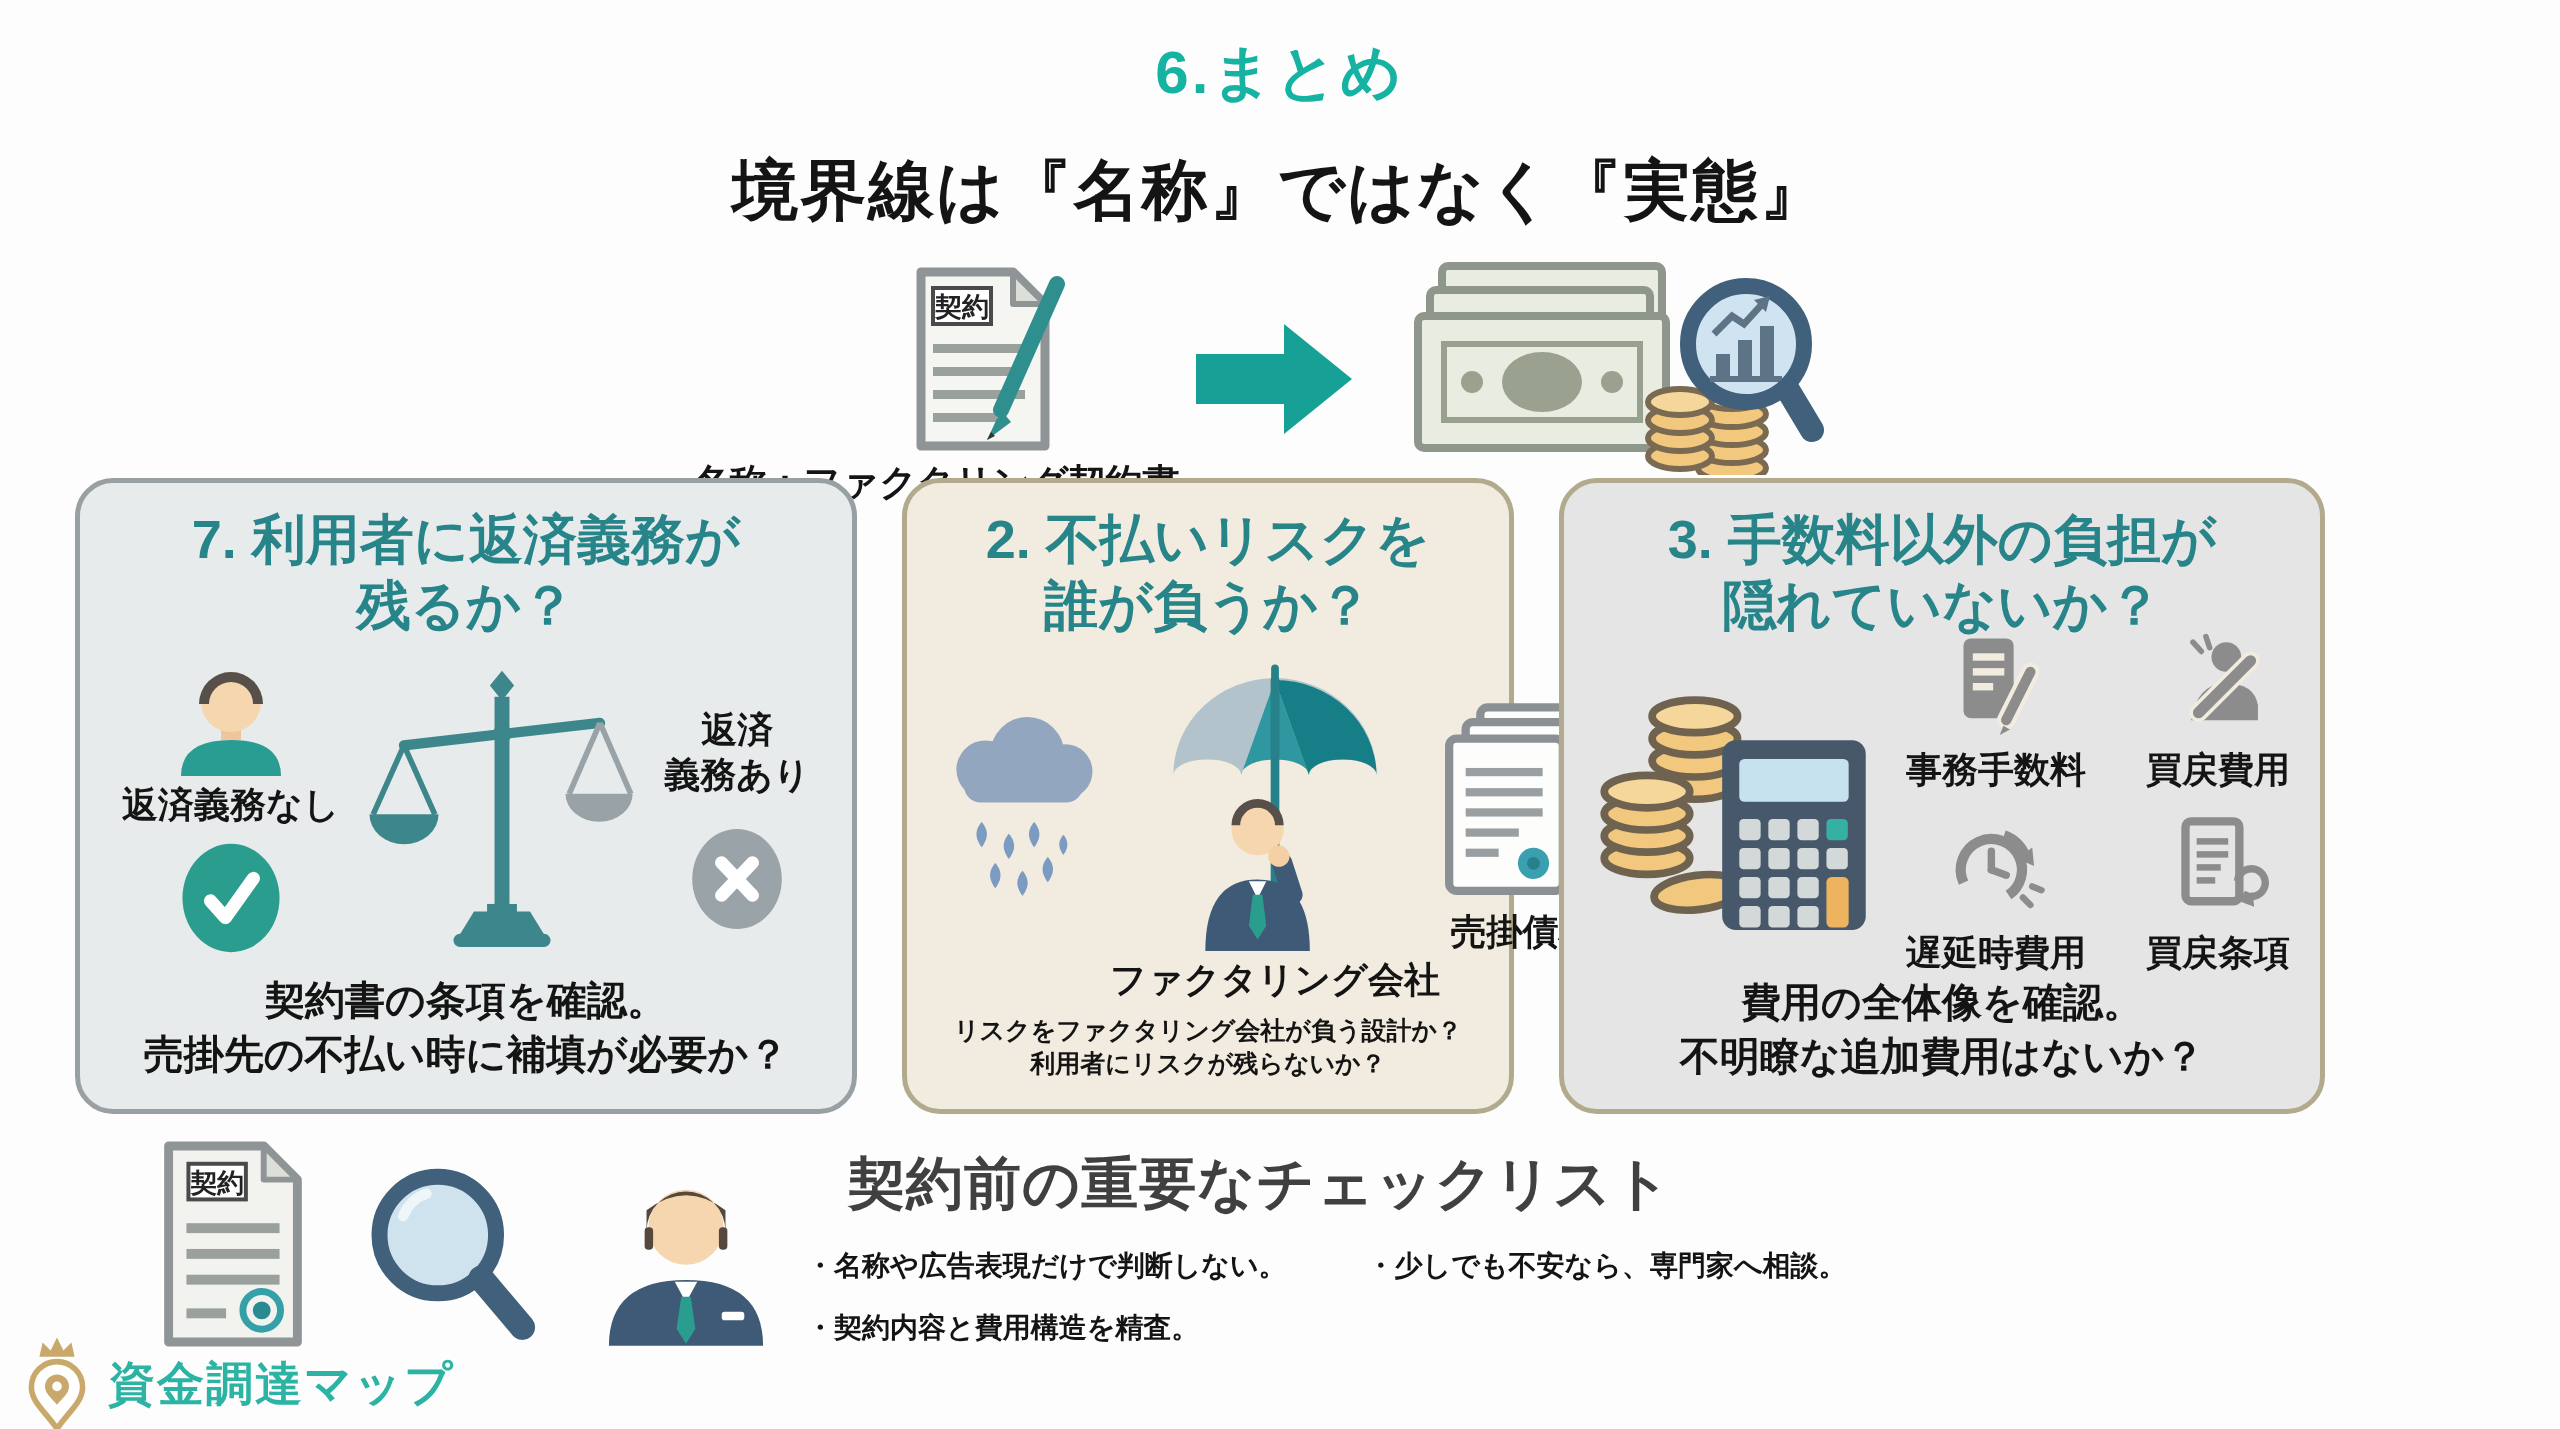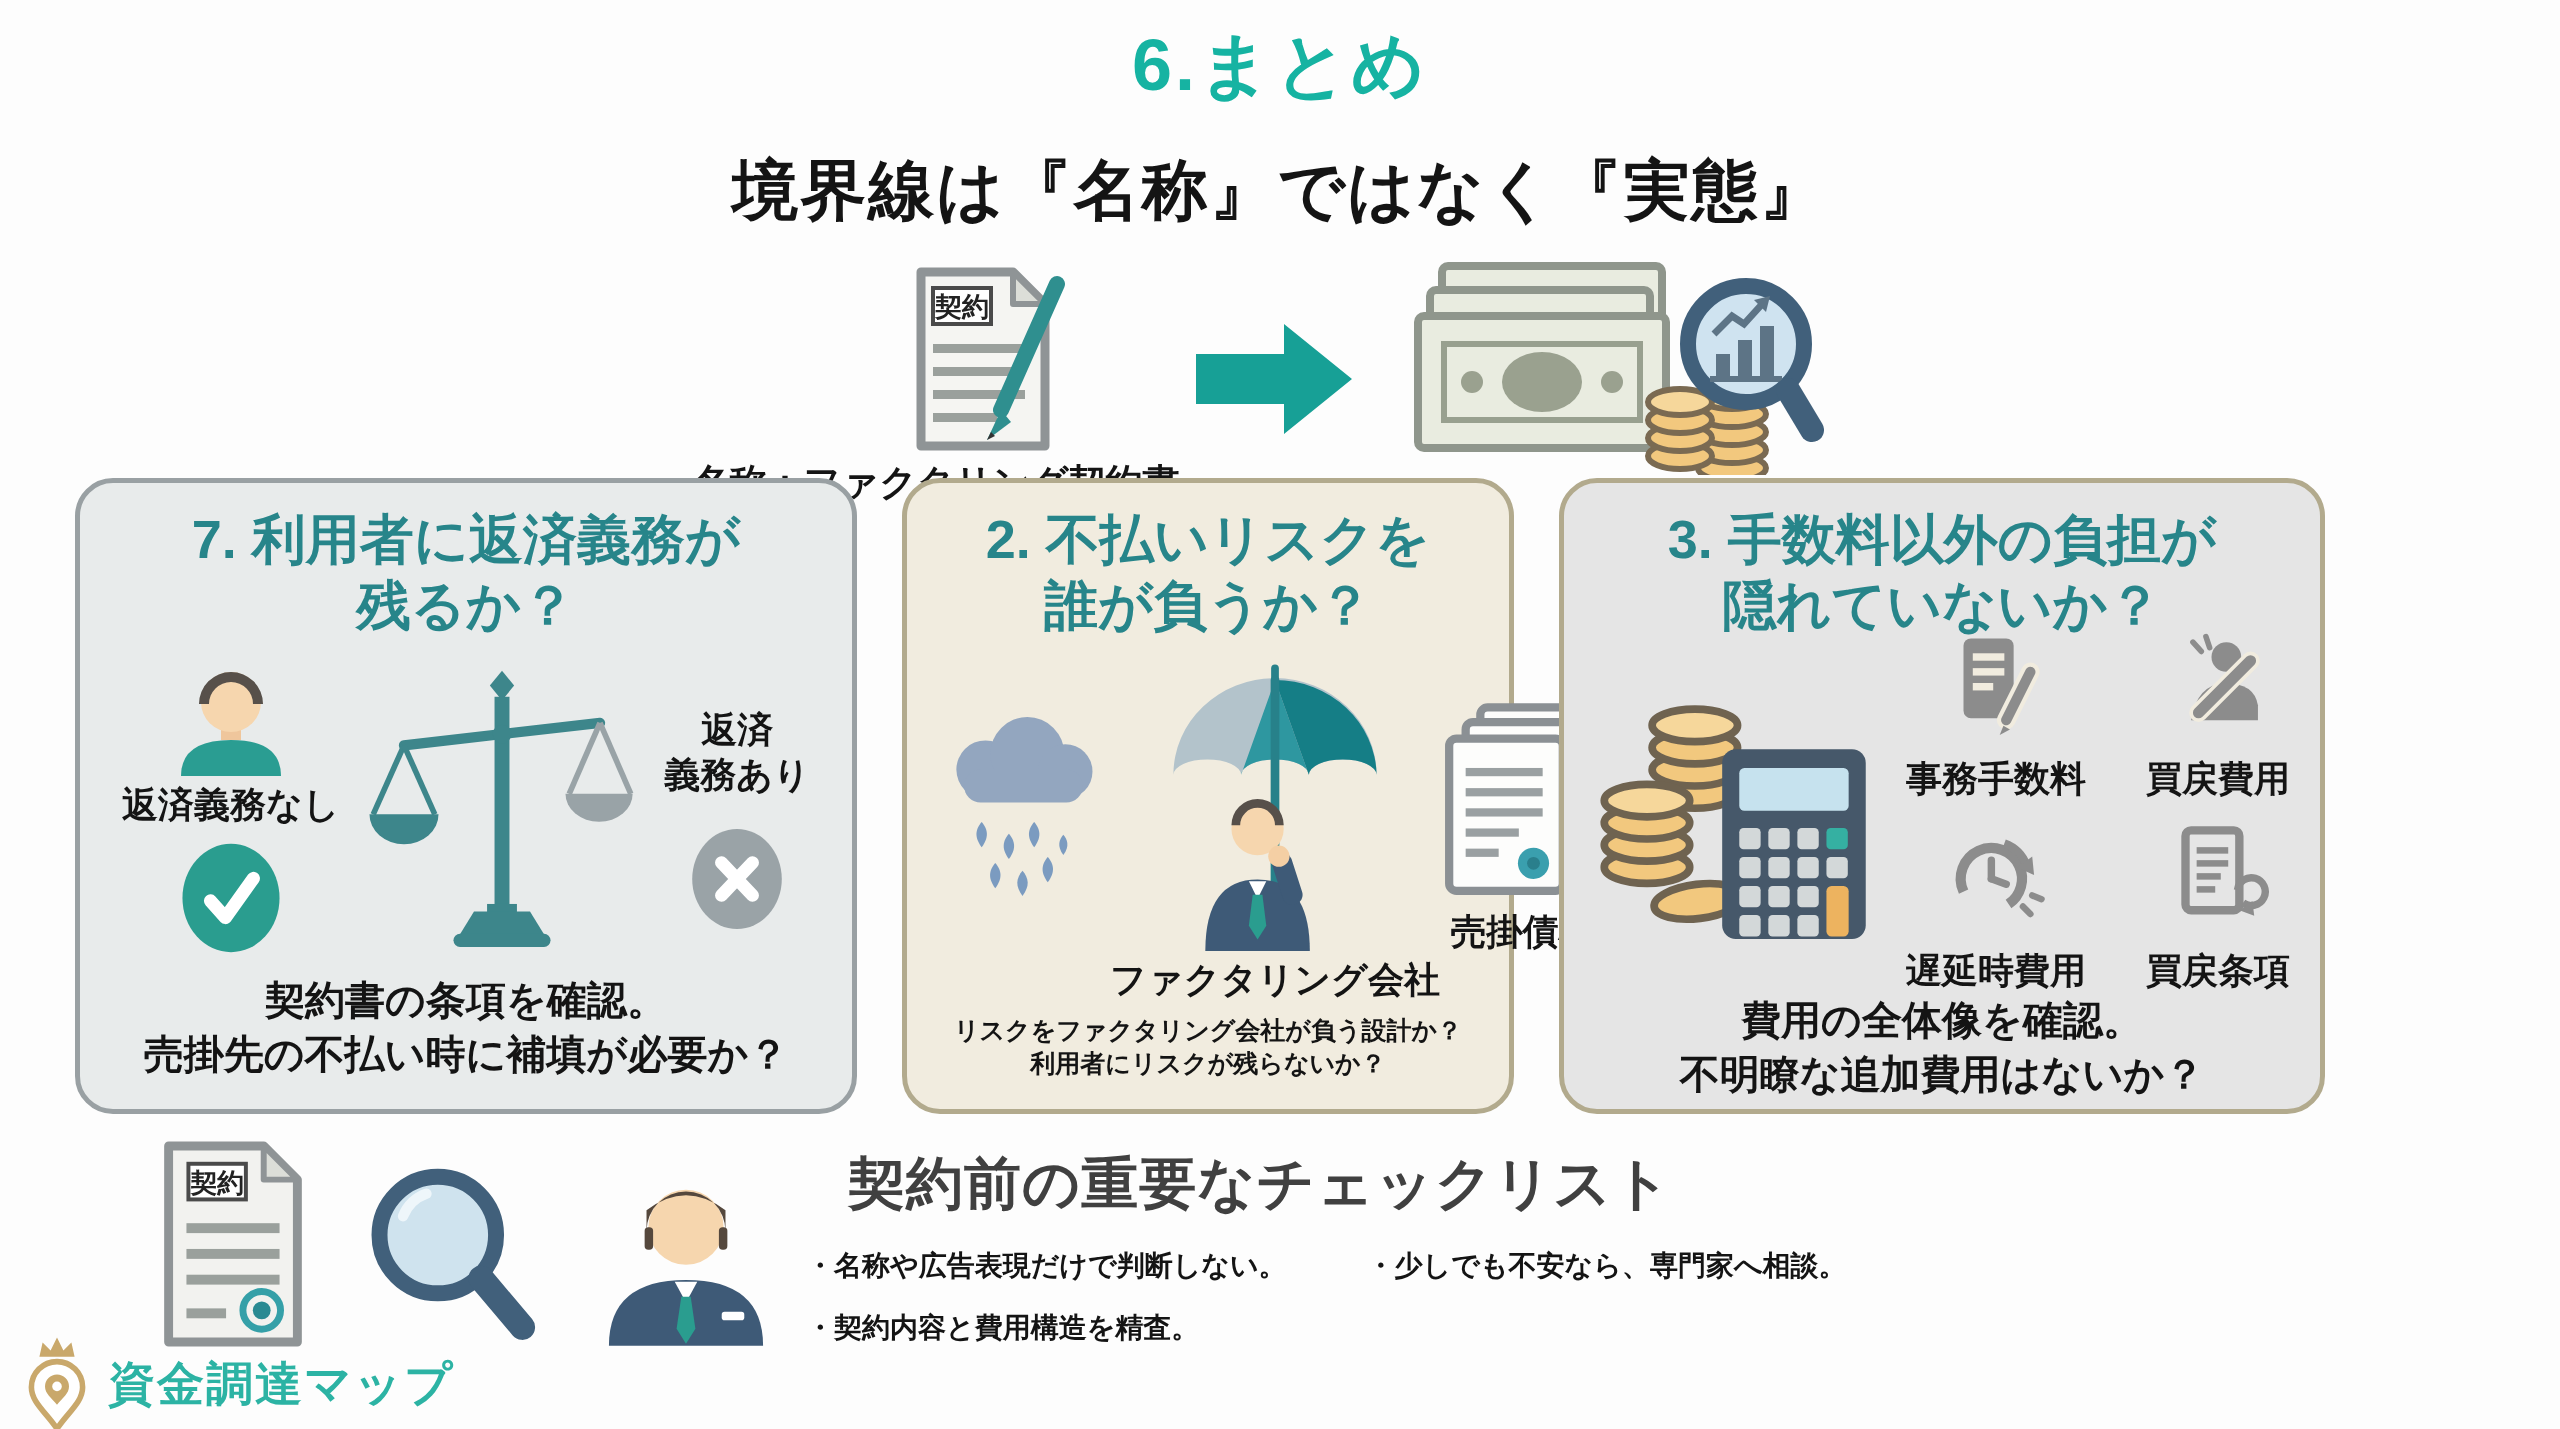--- a/index.html
+++ b/index.html
@@ -1,20 +1,20 @@
 <!DOCTYPE html>
 <html><head>
 <meta charset="utf-8">
 <style>
   html,body{margin:0;padding:0;background:#fdfdfd;}
   .page{position:relative;width:2560px;height:1429px;background:#fdfdfd;overflow:hidden;
         font-family:"Liberation Sans","DejaVu Sans",sans-serif;color:#151515;}
 
-  .main-title{position:absolute;top:18px;left:0;right:0;text-align:center;
-    font-size:72px;font-weight:800;color:#16b3a2;letter-spacing:3px;}
+  .main-title{position:absolute;top:33px;left:0;right:0;text-align:center;
+    font-size:60px;font-weight:800;color:#16b3a2;letter-spacing:3px;}
   .subtitle{position:absolute;top:146px;left:0;right:0;text-align:center;
     font-size:66px;font-weight:800;color:#141414;letter-spacing:2px;}
 
   .header-graphic{position:absolute;top:264px;left:0;right:0;display:flex;
     justify-content:center;align-items:flex-start;gap:60px;}
   .hg-doc-col{display:flex;flex-direction:column;align-items:center;width:400px;}
   .hg-doc-col svg.docsvg{transform:translateX(55px);}
   .doc-caption{font-size:37px;font-weight:800;color:#141414;margin-top:4px;white-space:nowrap;}
   .hg-arrow{margin-top:58px;}
   .hg-money{margin-top:-4px;}
@@ -38,21 +38,21 @@
   .c1-right{padding-top:30px;justify-content:space-between;}
   .c1-right svg{margin-top:26px;}
 
   .c2 .card-content{justify-content:space-between;padding:0 28px;}
   .c2 .small-label{margin-top:6px;}
   .cloud-wrap{margin-top:-40px;}
 
   .c3 .card-content{justify-content:flex-start;padding:0 30px;gap:30px;}
   .fee-grid{display:grid;grid-template-columns:auto auto;column-gap:60px;row-gap:22px;margin-top:-8px;}
   .fee-cell{display:flex;flex-direction:column;align-items:center;}
-  .fee-cell .small-label{margin-top:21px;}
+  .fee-cell .small-label{margin-top:12px;}
 
   .bottom-icons{position:absolute;top:1140px;left:158px;display:flex;gap:52px;align-items:flex-start;}
   .bi-mag{margin-top:18px;}
   .bi-man{margin-top:8px;}
 
   .checklist{position:absolute;top:1146px;left:806px;}
   .check-title{font-size:57px;font-weight:800;color:#404040;margin-left:42px;letter-spacing:1px;}
   .check-cols{display:flex;gap:80px;margin-top:24px;}
   .check-col{display:flex;flex-direction:column;gap:24px;}
   .check-item{font-size:28px;font-weight:800;color:#141414;white-space:nowrap;}

